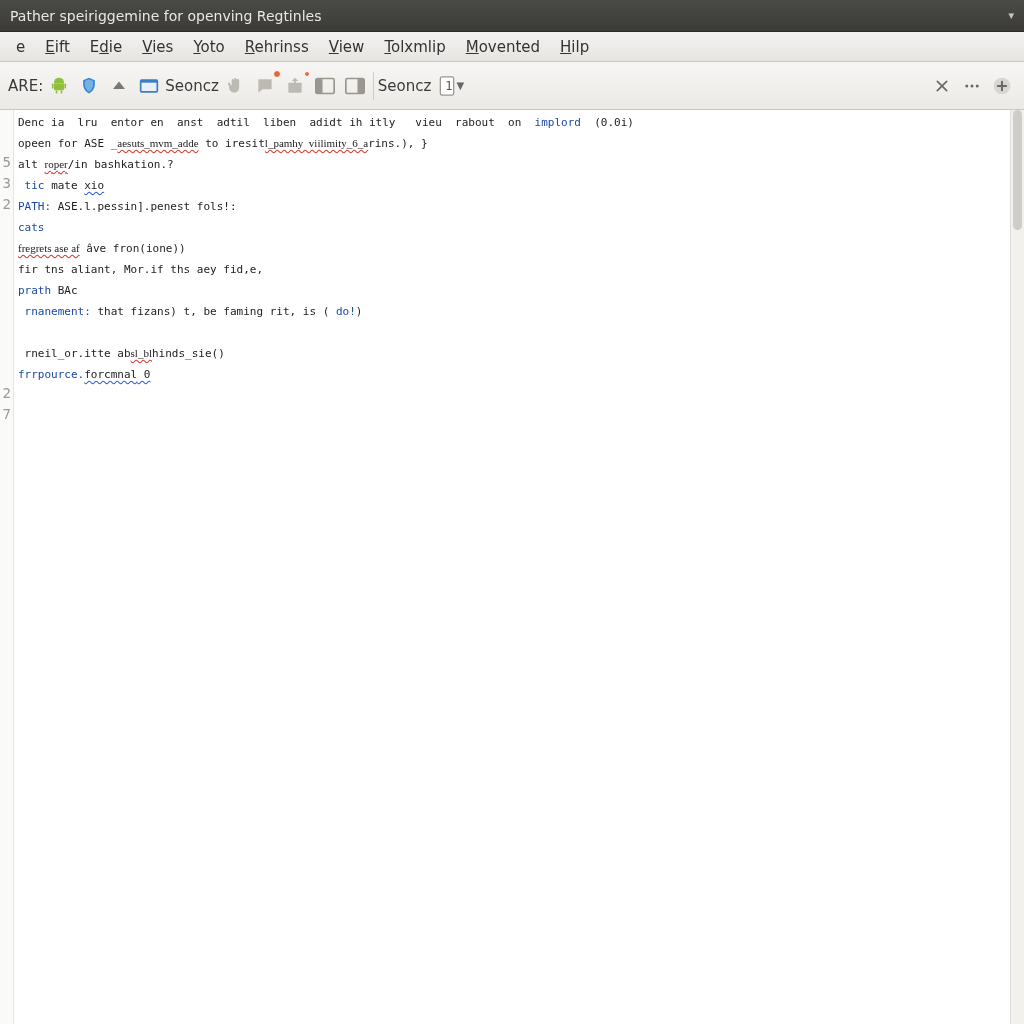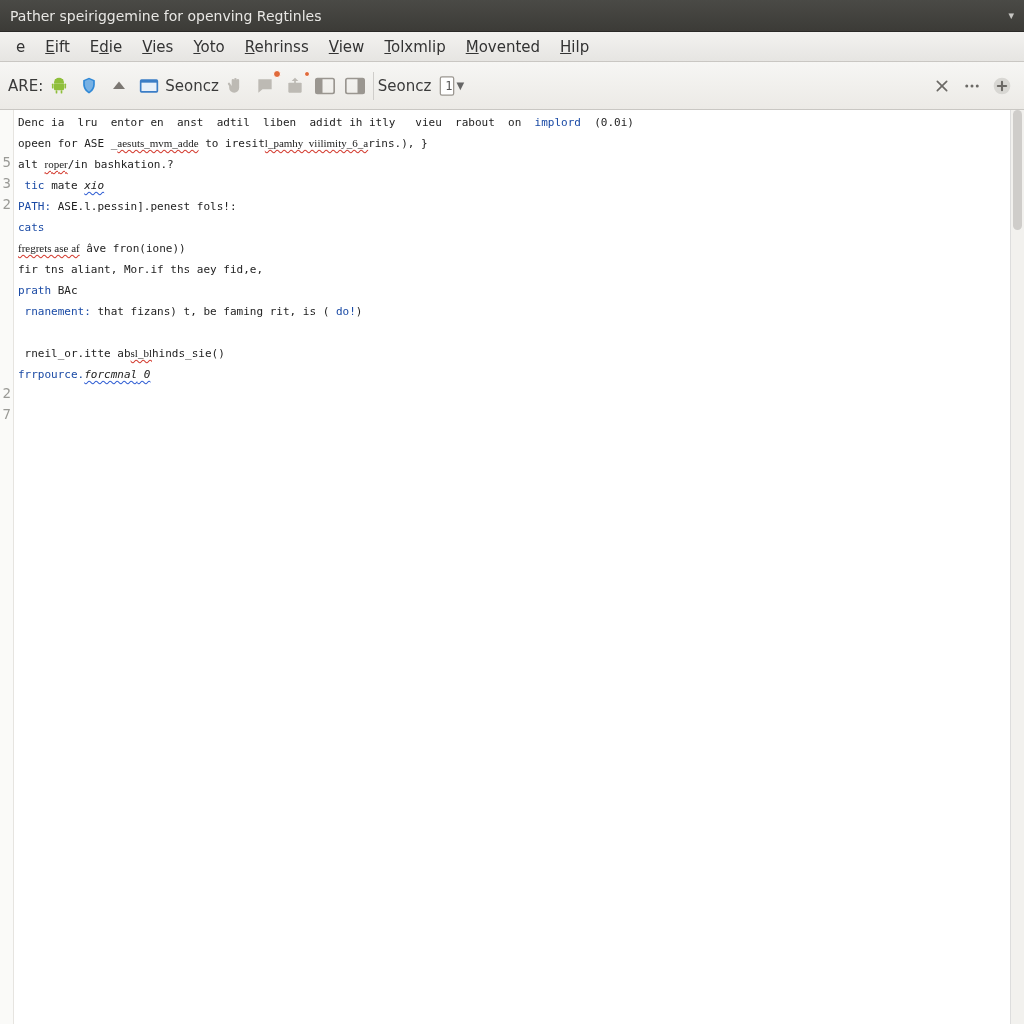--- a/index.html
+++ b/index.html
@@ -55,21 +55,21 @@
     flex: 1; position: relative;
     font-family: "DejaVu Sans Mono", "Liberation Mono", monospace;
     font-size: 11px; line-height: 21px; color: #222;
     padding: 2px 4px 0 4px; white-space: pre;
     overflow: hidden;
   }
   .editor .line { height: 21px; }
   .kw  { color: #1a4aa5; }
   .txt { color: #222; }
   .spellerr { text-decoration: underline wavy #d33b2f; text-underline-offset: 2px; font-family: Liberation Serif, serif; }
-  .spellerr-blue { text-decoration: underline wavy #2f5dd3; text-underline-offset: 2px; font-style: italic; }
+  .spellerr-blue { text-decoration: underline wavy #2f5dd3; text-underline-offset: 2px; }
   .scroll-v {
     position: absolute; top: 110px; right: 0; bottom: 0; width: 14px;
     background: #f2f1ee; border-left: 1px solid #ddd;
   }
   .scroll-v .thumb { position: absolute; left: 2px; right: 2px; top: 0; height: 120px; background: #cfcdca; border-radius: 6px; }
 
   .badge-dot {
     position: absolute; width: 8px; height: 8px; border-radius: 50%;
     background: #e06a3a; top: -2px; right: -2px; border: 1px solid #fff;
   }

